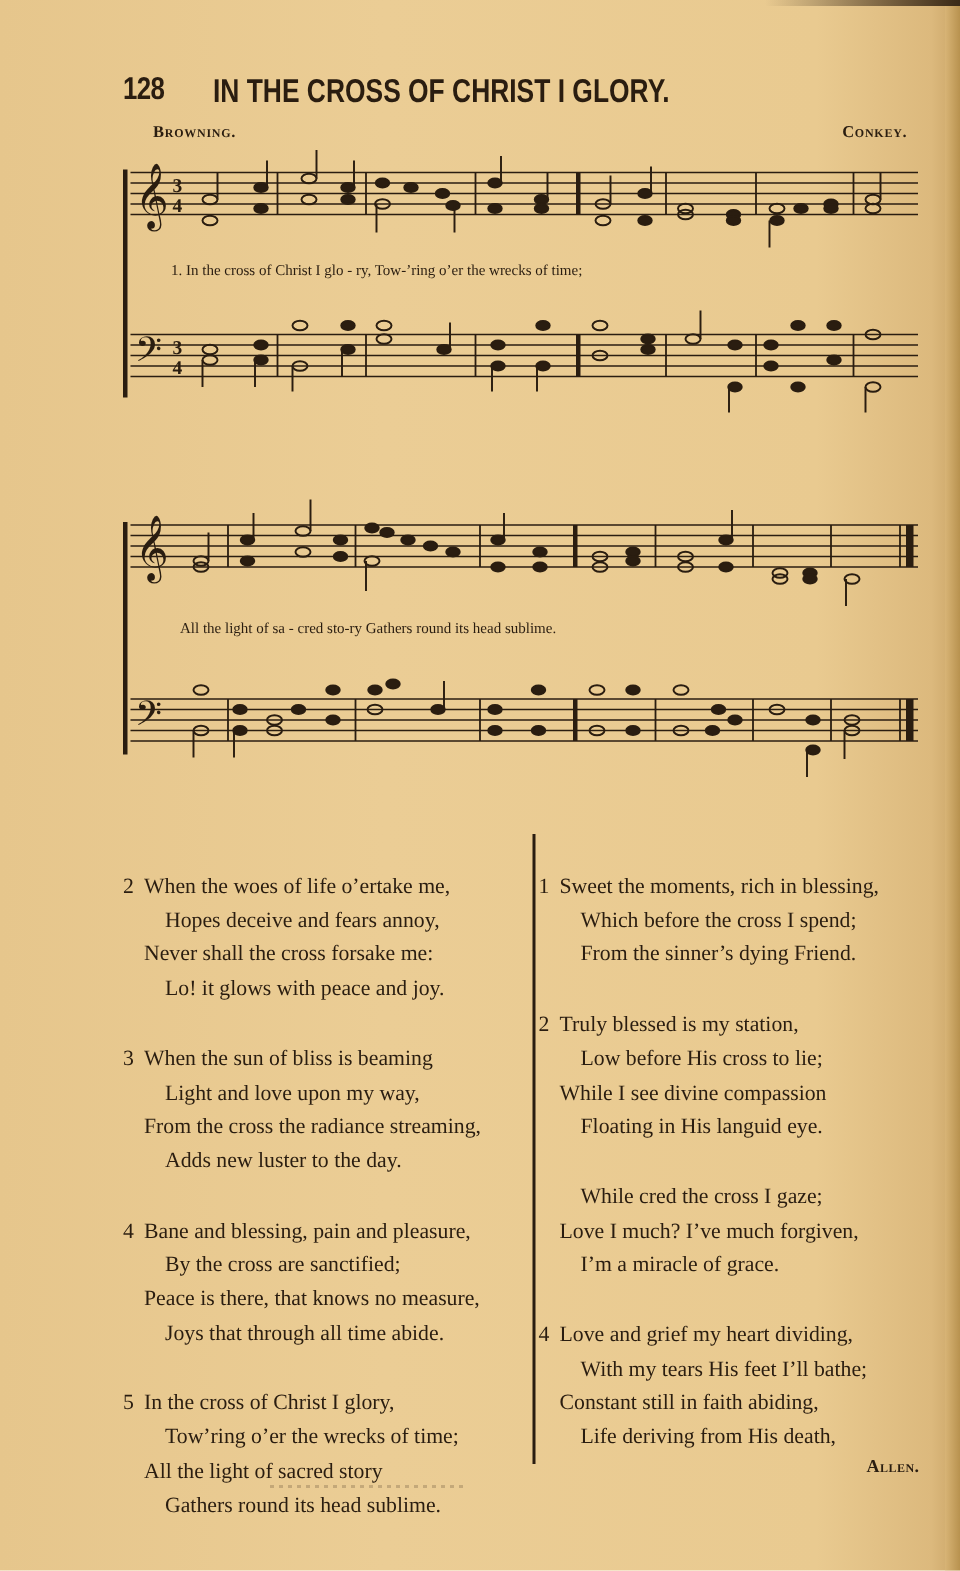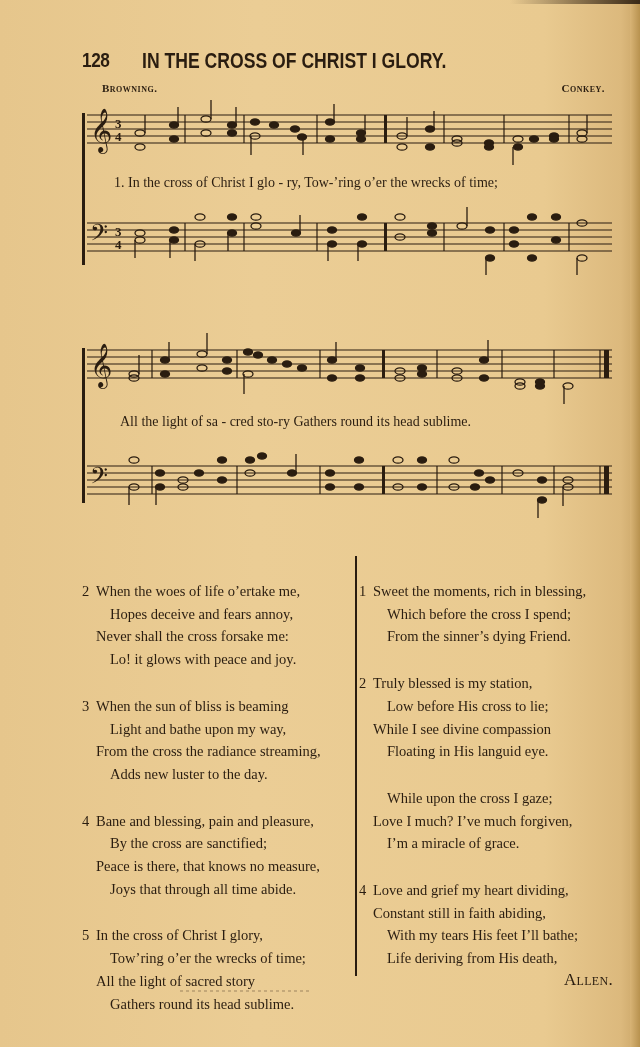--- a/index.html
+++ b/index.html
@@ -36,41 +36,41 @@
   }
   .attrib {
     position: absolute; top: 82px;
     font-variant: small-caps; font-weight: bold; font-size: 11px; letter-spacing: 0.5px;
   }
   .attrib-left { left: 102px; }
   .attrib-right { right: 35px; }
   .music-system { position: absolute; left: 82px; width: 530px; }
   .music-system svg { display: block; }
   .lyric-line {
-    position: absolute; font-size: 14px; white-space: nowrap;
+    position: absolute; font-size: 10px; white-space: nowrap;
   }
   .verses {
     position: absolute; top: 556px; left: 82px; width: 560px; height: 420px;
   }
   .col { position: absolute; top: 0; }
   .col-left { left: 0; width: 275px; }
   .col-right { left: 277px; width: 280px; }
   .col-divider {
     position: absolute; left: 273px; top: 0; width: 1.5px; height: 420px; background: #2a1d10;
   }
   .stanza { margin-bottom: 16px; margin-top: 24px; }
   .line {
     font-size: 14.5px; line-height: 22.7px; white-space: nowrap;
   }
   .line.main { padding-left: 0; }
   .line .num { display: inline-block; width: 14px; }
   .line.cont { padding-left: 14px; }
   .author-credit {
     position: absolute; right: 27px; top: 970px;
-    font-variant: small-caps; font-weight: normal; font-size: 17px; letter-spacing: 0.3px;
+    font-variant: small-caps; font-weight: bold; font-size: 12px; letter-spacing: 0.3px;
   }
   .faint-print {
     position: absolute; left: 180px; top: 990px; width: 130px; height: 2px;
     background: repeating-linear-gradient(90deg, rgba(80,60,40,0.25) 0 3px, transparent 3px 6px);
   }
 </style>
 </head>
 <body>
 
 <div class="page-edge"></div>
@@ -348,21 +348,21 @@
 <div class="verses">
   <div class="col col-left">
     <div class="stanza">
       <div class="line main"><span class="num">2</span><span>When the woes of life o’ertake me,</span></div>
       <div class="line" style="padding-left:28px">Hopes deceive and fears annoy,</div>
       <div class="line cont">Never shall the cross forsake me:</div>
       <div class="line" style="padding-left:28px">Lo! it glows with peace and joy.</div>
     </div>
     <div class="stanza">
       <div class="line main"><span class="num">3</span><span>When the sun of bliss is beaming</span></div>
-      <div class="line" style="padding-left:28px">Light and bathe upon my way,</div>
+      <div class="line" style="padding-left:28px">Light and love upon my way,</div>
       <div class="line cont">From the cross the radiance streaming,</div>
       <div class="line" style="padding-left:28px">Adds new luster to the day.</div>
     </div>
     <div class="stanza">
       <div class="line main"><span class="num">4</span><span>Bane and blessing, pain and pleasure,</span></div>
       <div class="line" style="padding-left:28px">By the cross are sanctified;</div>
       <div class="line cont">Peace is there, that knows no measure,</div>
       <div class="line" style="padding-left:28px">Joys that through all time abide.</div>
     </div>
     <div class="stanza">
@@ -381,27 +381,27 @@
       <div class="line" style="padding-left:28px">Which before the cross I spend;</div>
       <div class="line" style="padding-left:28px">From the sinner’s dying Friend.</div>
     </div>
     <div class="stanza">
       <div class="line main"><span class="num">2</span><span>Truly blessed is my station,</span></div>
       <div class="line" style="padding-left:28px">Low before His cross to lie;</div>
       <div class="line cont">While I see divine compassion</div>
       <div class="line" style="padding-left:28px">Floating in His languid eye.</div>
     </div>
     <div class="stanza">
-      <div class="line" style="padding-left:28px">While upon the cross I gaze;</div>
+      <div class="line" style="padding-left:28px">While cred the cross I gaze;</div>
       <div class="line cont">Love I much? I’ve much forgiven,</div>
       <div class="line" style="padding-left:28px">I’m a miracle of grace.</div>
     </div>
     <div class="stanza">
       <div class="line main"><span class="num">4</span><span>Love and grief my heart dividing,</span></div>
+      <div class="line" style="padding-left:28px">With my tears His feet I’ll bathe;</div>
       <div class="line cont">Constant still in faith abiding,</div>
-      <div class="line" style="padding-left:28px">With my tears His feet I’ll bathe;</div>
       <div class="line" style="padding-left:28px">Life deriving from His death,</div>
     </div>
   </div>
 </div>
 
 <span class="author-credit">Allen.</span>
 <div class="faint-print"></div>
 
 </body></html>

